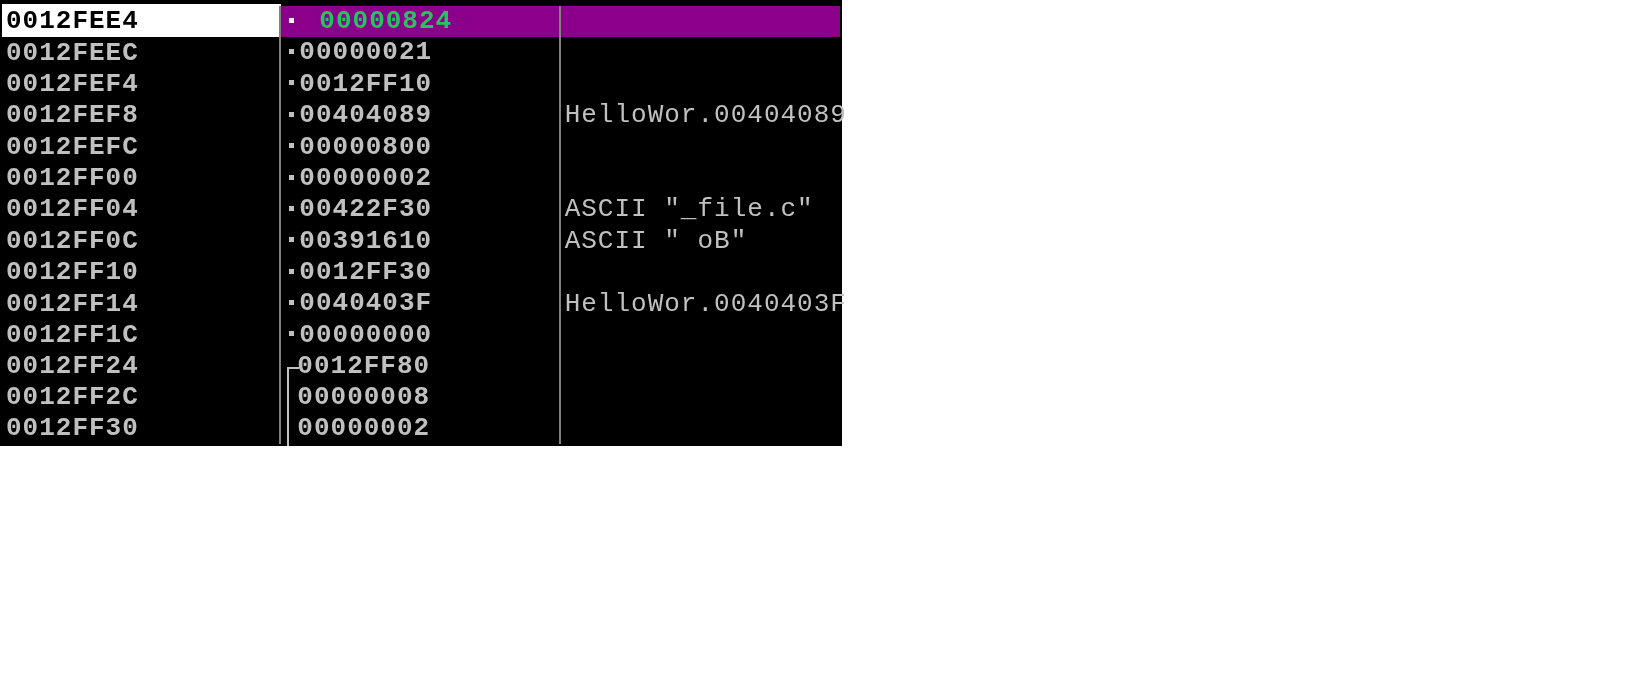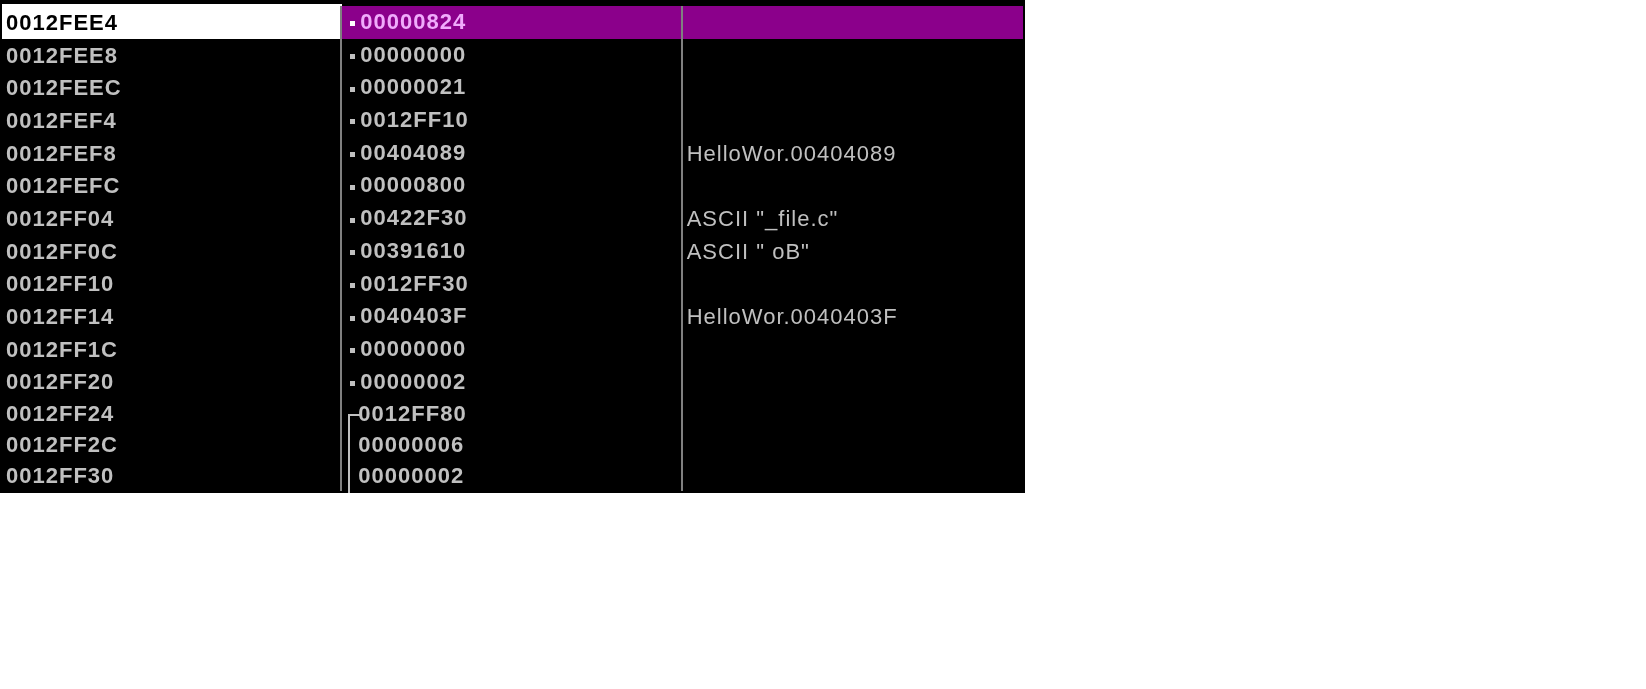--- a/index.html
+++ b/index.html
@@ -4,27 +4,27 @@
 <style>
   html, body {
     margin: 0;
     padding: 0;
     background: #ffffff;
     width: 1646px;
     height: 689px;
     overflow: hidden;
   }
   .dump {
-    font-family: Liberation Sans, sans-serif;
-    font-size: 22px;
+    font-family: Liberation Mono, monospace;
+    font-size: 26px;
     line-height: 31px;
     letter-spacing: 1px;
     background: #000000;
     color: #c0c0c0;
-    width: 1025px;
+    width: 842px;
     border: 2px solid #000;
     border-top: 4px solid #000;
     box-sizing: border-box;
     display: table;
     table-layout: fixed;
   }
   .top-sep {
     height: 2px;
     background: #ffffff;
     width: 100%;
@@ -100,57 +100,58 @@
   }
   .row.selected .valwrap,
   .row.selected .comment {
     background: #8b008b;
     color: #ffffff;
   }
   .row.selected .marker.dot::before {
     background: #ffffff;
   }
   .row.selected .val {
-    color: #f0abfc;
+    color: #22c55e;
+    margin-left: 20px;
   }
 </style>
 </head>
 <body>
 
 <div class="dump">
   <div class="top-sep"></div>
 
 <div class="row selected">
       <div class="cell addr">0012FEE4</div>
       <div class="cell valwrap"><span class="marker dot"></span><span class="val">00000824</span></div>
-      <div class="cell comment"></div>
-    </div>
-    <div class="row">
-      <div class="cell addr">0012FEE8</div>
-      <div class="cell valwrap"><span class="marker dot"></span><span class="val">00000000</span></div>
       <div class="cell comment"></div>
     </div>
     <div class="row">
       <div class="cell addr">0012FEEC</div>
       <div class="cell valwrap"><span class="marker dot"></span><span class="val">00000021</span></div>
       <div class="cell comment"></div>
     </div>
     <div class="row">
       <div class="cell addr">0012FEF4</div>
       <div class="cell valwrap"><span class="marker dot"></span><span class="val">0012FF10</span></div>
       <div class="cell comment"></div>
     </div>
     <div class="row">
       <div class="cell addr">0012FEF8</div>
       <div class="cell valwrap"><span class="marker dot"></span><span class="val">00404089</span></div>
       <div class="cell comment">HelloWor.00404089</div>
     </div>
     <div class="row">
       <div class="cell addr">0012FEFC</div>
       <div class="cell valwrap"><span class="marker dot"></span><span class="val">00000800</span></div>
+      <div class="cell comment"></div>
+    </div>
+    <div class="row">
+      <div class="cell addr">0012FF00</div>
+      <div class="cell valwrap"><span class="marker dot"></span><span class="val">00000002</span></div>
       <div class="cell comment"></div>
     </div>
     <div class="row">
       <div class="cell addr">0012FF04</div>
       <div class="cell valwrap"><span class="marker dot"></span><span class="val">00422F30</span></div>
       <div class="cell comment">ASCII "_file.c"</div>
     </div>
     <div class="row">
       <div class="cell addr">0012FF0C</div>
       <div class="cell valwrap"><span class="marker dot"></span><span class="val">00391610</span></div>
@@ -165,32 +166,27 @@
       <div class="cell addr">0012FF14</div>
       <div class="cell valwrap"><span class="marker dot"></span><span class="val">0040403F</span></div>
       <div class="cell comment">HelloWor.0040403F</div>
     </div>
     <div class="row">
       <div class="cell addr">0012FF1C</div>
       <div class="cell valwrap"><span class="marker dot"></span><span class="val">00000000</span></div>
       <div class="cell comment"></div>
     </div>
     <div class="row">
-      <div class="cell addr">0012FF20</div>
-      <div class="cell valwrap"><span class="marker dot"></span><span class="val">00000002</span></div>
-      <div class="cell comment"></div>
-    </div>
-    <div class="row">
       <div class="cell addr">0012FF24</div>
       <div class="cell valwrap bracket-cell"><span class="bracket-top"></span><span class="marker"></span><span class="val">0012FF80</span></div>
       <div class="cell comment"></div>
     </div>
     <div class="row">
       <div class="cell addr">0012FF2C</div>
-      <div class="cell valwrap bracket-cell"><span class="bracket-mid"></span><span class="marker"></span><span class="val">00000006</span></div>
+      <div class="cell valwrap bracket-cell"><span class="bracket-mid"></span><span class="marker"></span><span class="val">00000008</span></div>
       <div class="cell comment"></div>
     </div>
     <div class="row">
       <div class="cell addr">0012FF30</div>
       <div class="cell valwrap bracket-cell"><span class="bracket-mid"></span><span class="marker"></span><span class="val">00000002</span></div>
       <div class="cell comment"></div>
     </div>
   </div>
 
 </body></html>

